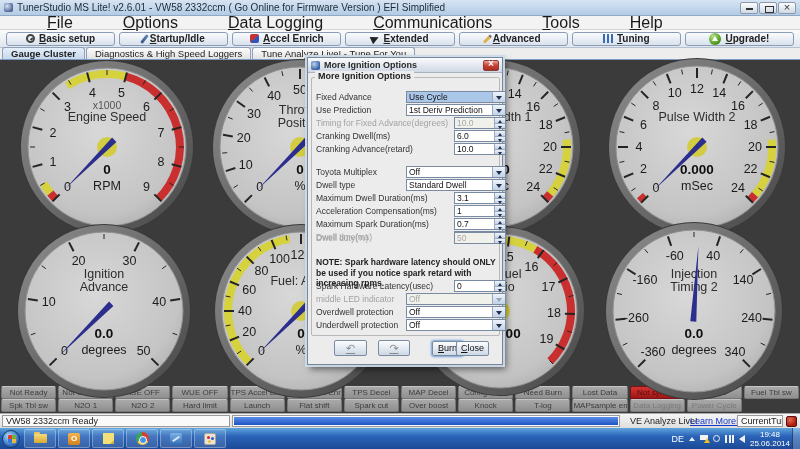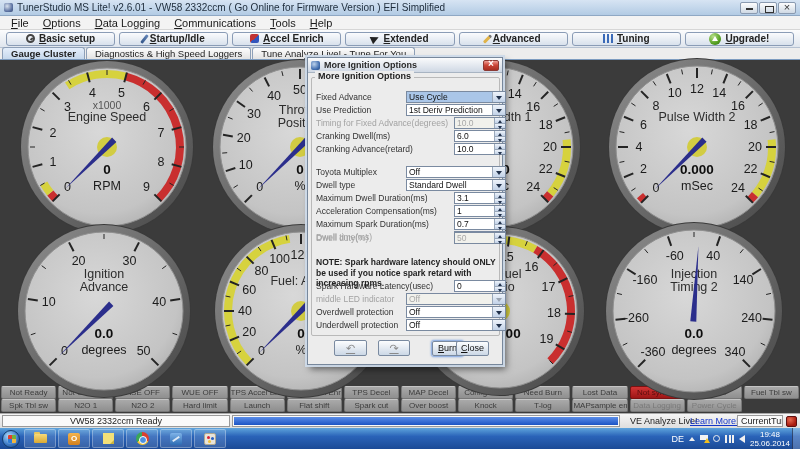--- a/index.html
+++ b/index.html
@@ -11,21 +11,21 @@
   .app-ico{width:9px;height:9px;border-radius:2px;background:radial-gradient(circle at 35% 35%,#cfd8e4,#5a播6a8 60%,#44566e);background:radial-gradient(circle at 35% 35%,#d8e2ee,#5a70a0 65%,#3c4f74);margin-right:4px;flex:none;}
   .title-text{font-size:10px;color:#1d2b3a;white-space:nowrap;overflow:hidden;flex:1;}
   .winbtns{display:flex;gap:1px;flex:none;}
   .wbtn{width:18px;height:12px;border:1px solid #8a9ab0;border-radius:2px;background:linear-gradient(#fdfdfd,#cfd9e4);position:relative;}
   .wbtn-min::before{content:"";position:absolute;left:5px;bottom:3px;width:7px;height:2px;background:#333;}
   .wbtn-max::before{content:"";position:absolute;left:5px;top:3px;width:7px;height:5px;border:1px solid #333;}
   .wbtn-close::before{content:"\00d7";position:absolute;left:0;right:0;top:-2px;text-align:center;font-size:11px;color:#333;}
 
   
   .menubar{height:14px;background:#f3f3f3;border-bottom:1px solid #d6d6d6;display:flex;align-items:center;padding-left:4px;}
-  .menu-item{display:inline-block;font-size:11px;color:#1a1a1a;padding:0 7px;}
+  .menu-item{display:inline-block;font-size:16px;color:#1a1a1a;padding:0 7px;margin-left:36px;}
   .menu-item::first-letter{text-decoration:underline;}
 
   
   .toolbar{height:18px;background:linear-gradient(#fbfcfd,#e0e6ee);border-bottom:1px solid #b6c2d2;display:flex;align-items:center;justify-content:space-between;padding:0 4px;}
   .tbtn{height:14px;flex:1;margin:0 2px;border:1px solid #8a9cb6;border-radius:3px;background:linear-gradient(#fafbfd,#d8e1ec);display:flex;align-items:center;justify-content:center;gap:4px;}
   .tbtn .lbl{display:inline-block;font-size:10px;font-weight:600;color:#222;}
   .tbtn .lbl::first-letter{text-decoration:underline;}
   .icon{display:inline-block;flex:none;}
   .gauge-icon{width:9px;height:9px;border:2px solid #444;border-radius:50%;position:relative;}
   .gauge-icon::after{content:"";position:absolute;left:2px;top:2px;width:3px;height:1.5px;background:#444;transform:rotate(-40deg);}
@@ -92,21 +92,21 @@
   
   .indicators{height:28px;background:#3b3b3b;padding:1px 0;}
   .ind-row{display:flex;height:13px;justify-content:space-between;}
   .ind{flex:1;margin:0 1px;border:1px solid #787878;border-top-color:#c4c4c4;border-radius:2px;background:linear-gradient(#a9a9a9,#8f8f8f);font-size:8px;color:#3c3c3c;text-align:center;line-height:11px;white-space:nowrap;overflow:hidden;}
   .ind.alert{background:linear-gradient(#d23434,#9c1616);color:#5c0d0d;border-color:#7c1212;}
   .ind.dim{color:rgba(60,60,60,.35);}
   .ind.empty{background:transparent;border-color:transparent;}
 
   
   .statusbar{position:relative;height:15px;background:linear-gradient(#f5f5f5,#dedede);border-top:1px solid #aaa;font-size:9px;color:#222;}
-  .sb-box{position:absolute;top:1px;height:12px;border:1px solid #9a9a9a;background:#fafafa;line-height:10px;padding:0 3px;text-align:center;}
+  .sb-box{position:absolute;top:1px;height:12px;border:1px solid #9a9a9a;background:#fafafa;line-height:10px;padding:0 3px;}
   .sb-ready{left:2px;width:228px;}
   .sb-progress{left:232px;width:388px;padding:1px;}
   .sb-progress-fill{height:100%;width:100%;background:linear-gradient(#5a8de8,#1c54c4);}
   .sb-ve{position:absolute;left:630px;top:2px;}
   .sb-link{position:absolute;left:690px;top:2px;color:#1536c8;text-decoration:underline;}
   .sb-file{left:737px;width:46px;overflow:hidden;white-space:nowrap;}
   .sb-ico{position:absolute;right:3px;top:2px;width:11px;height:11px;border-radius:2px;border:1px solid #5e1010;background:radial-gradient(circle at 35% 30%,#e86a50,#a81c10 70%);}
 
   
   .taskbar{position:relative;height:21px;background:linear-gradient(#5ea4dc,#2a63b8 40%,#1b4a96);display:flex;align-items:center;padding-left:2px;}

